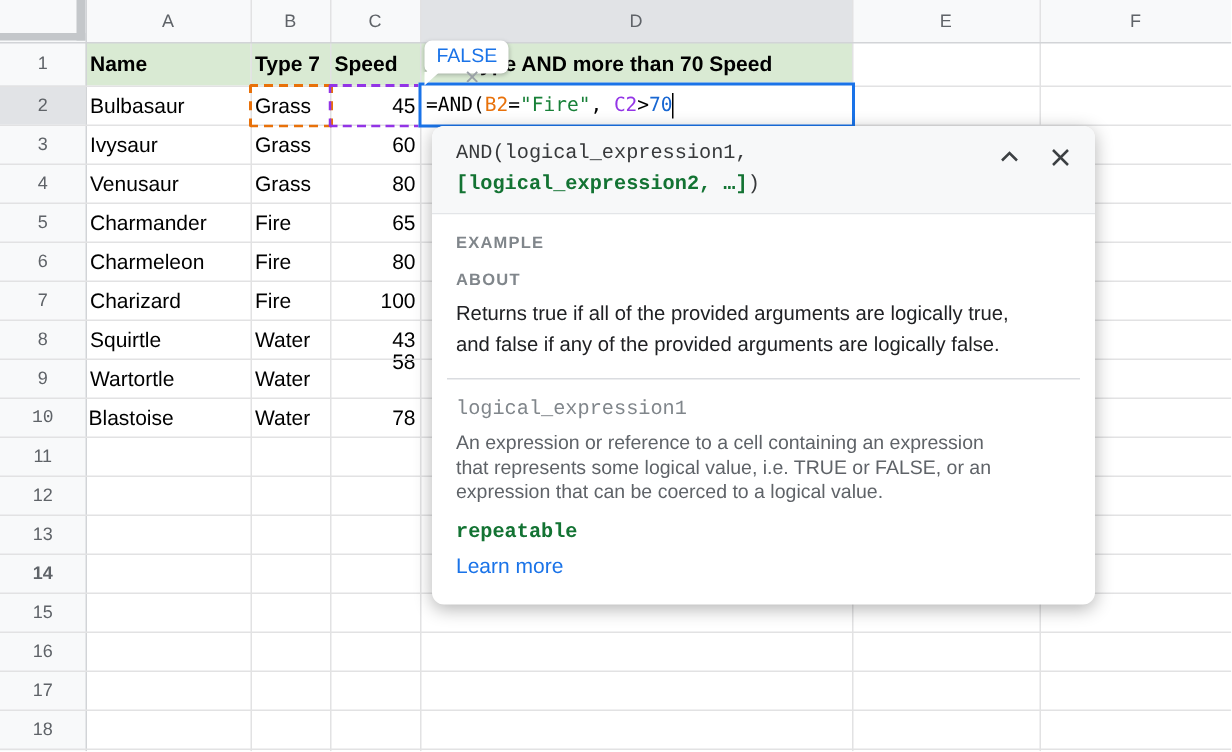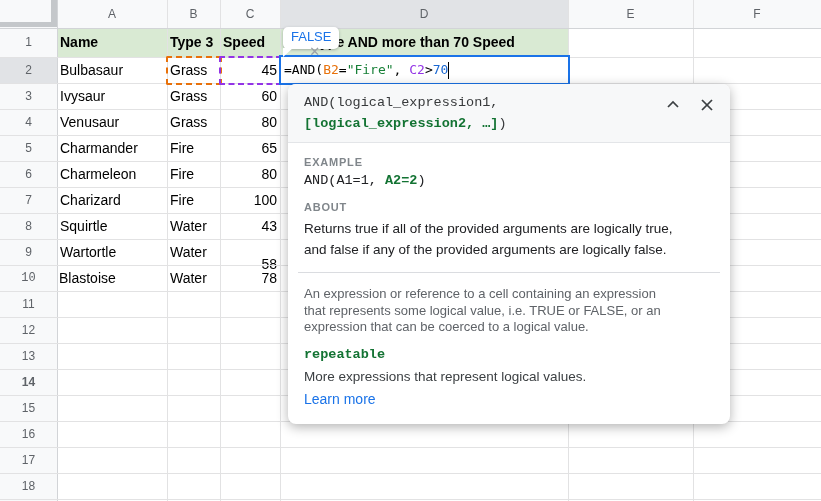--- a/index.html
+++ b/index.html
@@ -84,21 +84,21 @@
       <div class="row-header" style="top: 317px; height: 26px; line-height: 26px;">12</div>
       <div class="row-header" style="top: 343px; height: 26px; line-height: 26px;">13</div>
       <div class="row-header" style="top: 369px; height: 26px; line-height: 26px; font-weight: bold;">14</div>
       <div class="row-header" style="top: 395px; height: 26px; line-height: 26px;">15</div>
       <div class="row-header" style="top: 421px; height: 26px; line-height: 26px;">16</div>
       <div class="row-header" style="top: 447px; height: 26px; line-height: 26px;">17</div>
       <div class="row-header" style="top: 473px; height: 26px; line-height: 26px;">18</div>
     </div>
   <div id="cells">
       <div class="cell hdr" style="left: 57px; top: 28px; width: 110px; height: 29px;">Name</div>
-      <div class="cell hdr" style="left: 167px; top: 28px; width: 53px; height: 29px;">Type 3</div>
+      <div class="cell hdr" style="left: 167px; top: 28px; width: 53px; height: 29px;">Type 7</div>
       <div class="cell hdr" style="left: 220px; top: 28px; width: 60px; height: 29px;">Speed</div>
       <div class="cell hdr" style="left: 280px; top: 28px; width: 288px; height: 29px;">Fire Type AND more than 70 Speed</div>
       <div class="cell" style="left: 57px; top: 57px; width: 110px; height: 26px;">Bulbasaur</div>
       <div class="cell" style="left: 167px; top: 57px; width: 53px; height: 26px;">Grass</div>
       <div class="cell num" style="left: 220px; top: 57px; width: 60px; height: 26px;">45</div>
       <div class="cell" style="left: 57px; top: 83px; width: 110px; height: 26px;">Ivysaur</div>
       <div class="cell" style="left: 167px; top: 83px; width: 53px; height: 26px;">Grass</div>
       <div class="cell num" style="left: 220px; top: 83px; width: 60px; height: 26px;">60</div>
       <div class="cell" style="left: 57px; top: 109px; width: 110px; height: 26px;">Venusaur</div>
       <div class="cell" style="left: 167px; top: 109px; width: 53px; height: 26px;">Grass</div>
@@ -110,21 +110,21 @@
       <div class="cell" style="left: 167px; top: 161px; width: 53px; height: 26px;">Fire</div>
       <div class="cell num" style="left: 220px; top: 161px; width: 60px; height: 26px;">80</div>
       <div class="cell" style="left: 57px; top: 187px; width: 110px; height: 26px;">Charizard</div>
       <div class="cell" style="left: 167px; top: 187px; width: 53px; height: 26px;">Fire</div>
       <div class="cell num" style="left: 220px; top: 187px; width: 60px; height: 26px;">100</div>
       <div class="cell" style="left: 57px; top: 213px; width: 110px; height: 26px;">Squirtle</div>
       <div class="cell" style="left: 167px; top: 213px; width: 53px; height: 26px;">Water</div>
       <div class="cell num" style="left: 220px; top: 213px; width: 60px; height: 26px;">43</div>
       <div class="cell" style="left: 57px; top: 239px; width: 110px; height: 26px;">Wartortle</div>
       <div class="cell" style="left: 167px; top: 239px; width: 53px; height: 26px;">Water</div>
-      <div class="cell num" style="left: 220px; top: 251px; width: 60px; height: 26px;">58</div>
+      <div class="cell num" style="left: 220px; top: 228px; width: 60px; height: 26px;">58</div>
       <div class="cell" style="left: 56px; top: 265px; width: 110px; height: 26px;">Blastoise</div>
       <div class="cell" style="left: 167px; top: 265px; width: 53px; height: 26px;">Water</div>
       <div class="cell num" style="left: 220px; top: 265px; width: 60px; height: 26px;">78</div>
     </div>
   <div id="gridlines">
       <div class="gridline strong" style="left: 57px; top: 0px; width: 1px; height: 501px;"></div>
       <div class="gridline" style="left: 167px; top: 0px; width: 1px; height: 501px;"></div>
       <div class="gridline" style="left: 220px; top: 0px; width: 1px; height: 501px;"></div>
       <div class="gridline" style="left: 280px; top: 0px; width: 1px; height: 501px;"></div>
       <div class="gridline" style="left: 568px; top: 0px; width: 1px; height: 501px;"></div>
@@ -179,28 +179,25 @@
         <span class="icon-btn">
           <svg width="18" height="18" viewBox="0 0 18 18">
               <line x1="4" y1="4" x2="14" y2="14" stroke="#3c4043" stroke-width="1.7"></line>
               <line x1="14" y1="4" x2="4" y2="14" stroke="#3c4043" stroke-width="1.7"></line>
             </svg>
         </span>
       </div>
     </div>
     <div class="popup-body">
       <div class="sec-label">EXAMPLE</div>
-      <div class="example-code">
-        <span>AND(A1=1, </span><span class="grn">A2=2</span><span>)</span>
-      </div>
       <div class="sec-label about-label">ABOUT</div>
       <div class="about-text">Returns true if all of the provided arguments are logically true,
 and false if any of the provided arguments are logically false.</div>
       <hr class="divider">
+      <div class="param-name">logical_expression1</div>
       <div class="param-desc">An expression or reference to a cell containing an expression
 that represents some logical value, i.e. TRUE or FALSE, or an
 expression that can be coerced to a logical value.</div>
       <div class="param2-tag">repeatable</div>
-      <div class="param2-desc">More expressions that represent logical values.</div>
       <span class="learn-more">Learn more</span>
     </div>
   </div>
 </div>
 
 </body></html>

